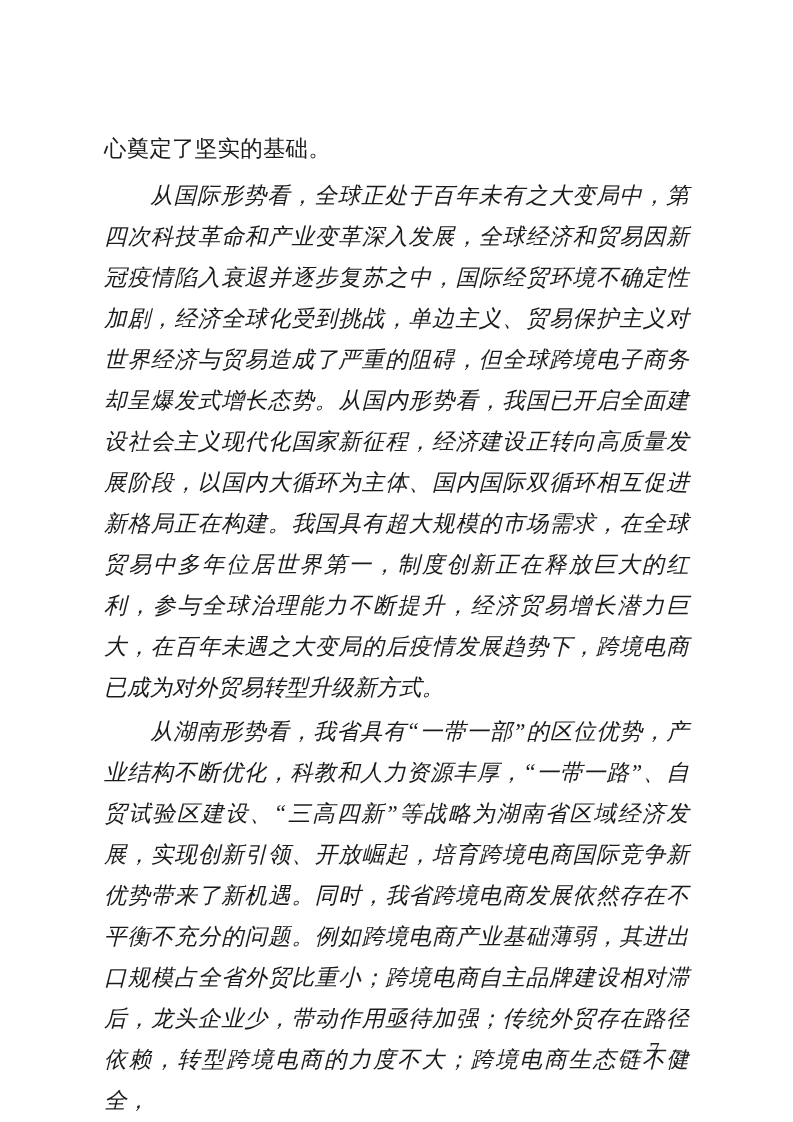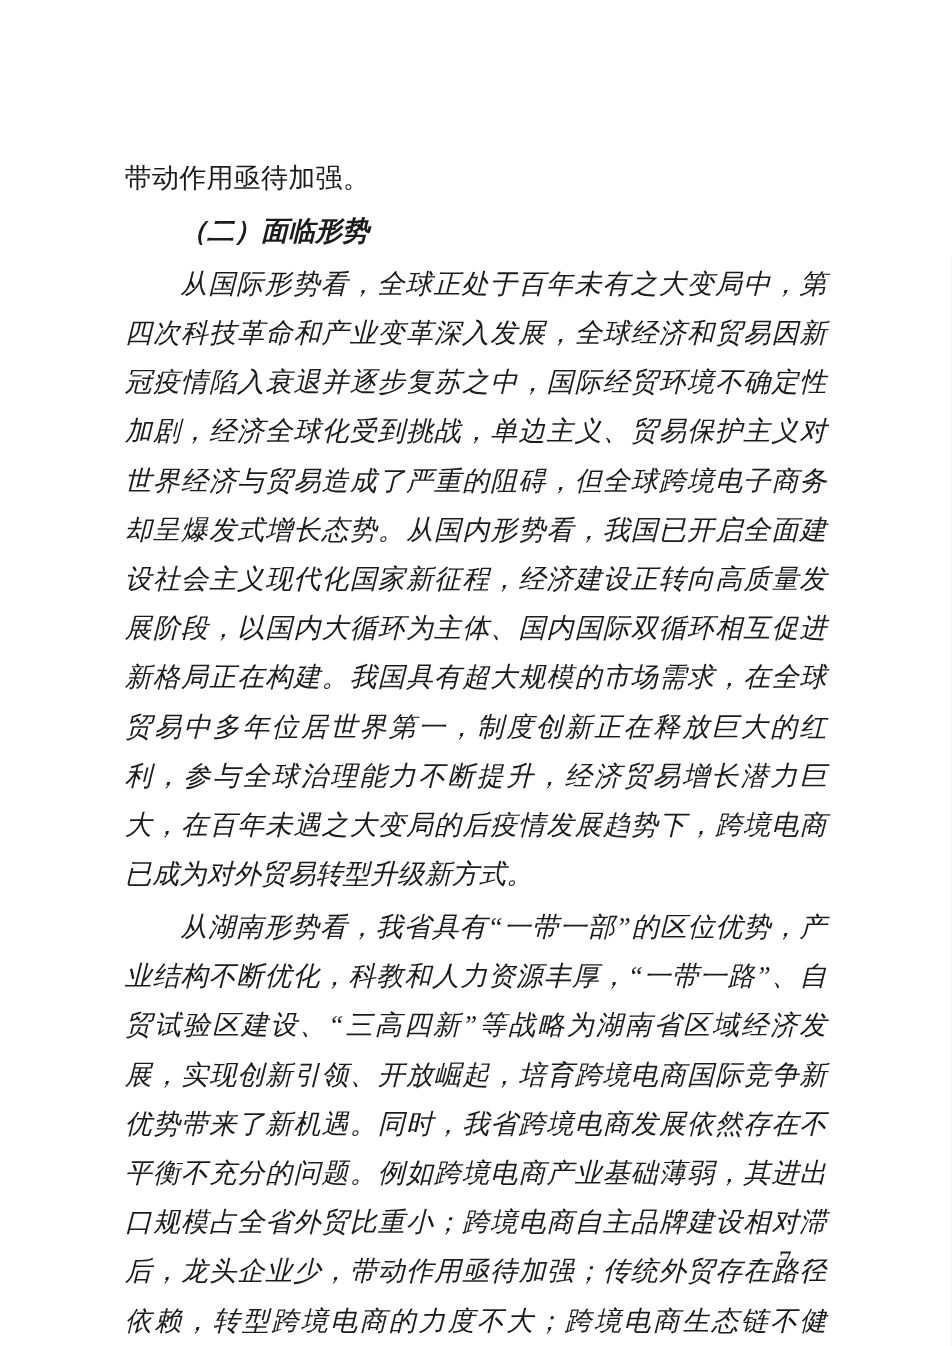--- a/index.html
+++ b/index.html
@@ -56,25 +56,24 @@
     color: #1b1b1b;
     letter-spacing: 1px;
   }
 </style>
 </head>
 <body>
 
 <div class="page">
   <div class="content">
 
-    <p class="para">带动作用亟待加强。</p>
+    <p class="para">心奠定了坚实的基础。</p>
 
     <div class="spacer-sm"></div>
 
-    <p class="heading">（二）面临形势</p>
 
     <div class="spacer-sm"></div>
 
     <p class="para indent">从国际形势看，全球正处于百年未有之大变局中，第四次科技革命和产业变革深入发展，全球经济和贸易因新冠疫情陷入衰退并逐步复苏之中，国际经贸环境不确定性加剧，经济全球化受到挑战，单边主义、贸易保护主义对世界经济与贸易造成了严重的阻碍，但全球跨境电子商务却呈爆发式增长态势。从国内形势看，我国已开启全面建设社会主义现代化国家新征程，经济建设正转向高质量发展阶段，以国内大循环为主体、国内国际双循环相互促进新格局正在构建。我国具有超大规模的市场需求，在全球贸易中多年位居世界第一，制度创新正在释放巨大的红利，参与全球治理能力不断提升，经济贸易增长潜力巨大，在百年未遇之大变局的后疫情发展趋势下，跨境电商已成为对外贸易转型升级新方式。</p>
 
     <div class="spacer-sm"></div>
 
     <p class="para indent">从湖南形势看，我省具有“一带一部”的区位优势，产业结构不断优化，科教和人力资源丰厚，“一带一路”、自贸试验区建设、“三高四新”等战略为湖南省区域经济发展，实现创新引领、开放崛起，培育跨境电商国际竞争新优势带来了新机遇。同时，我省跨境电商发展依然存在不平衡不充分的问题。例如跨境电商产业基础薄弱，其进出口规模占全省外贸比重小；跨境电商自主品牌建设相对滞后，龙头企业少，带动作用亟待加强；传统外贸存在路径依赖，转型跨境电商的力度不大；跨境电商生态链不健全，</p>
 
   </div>

